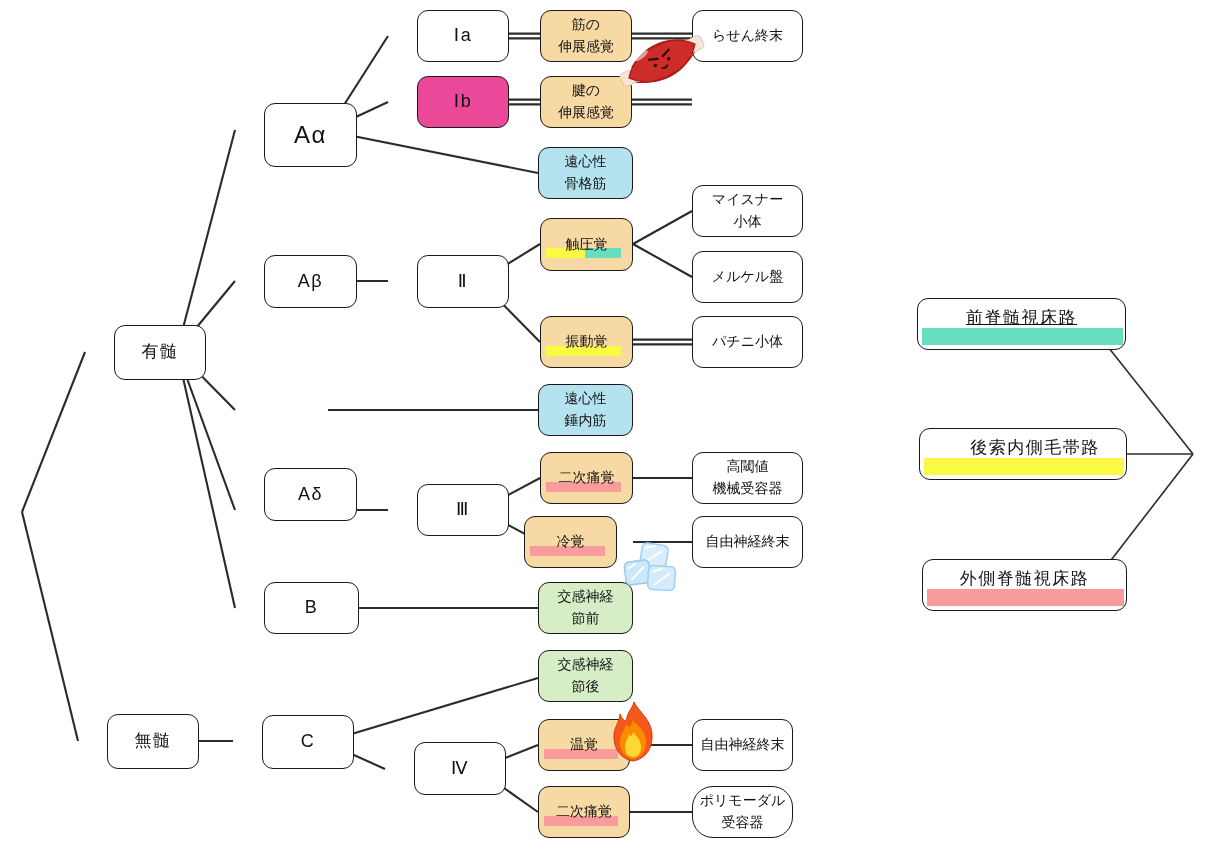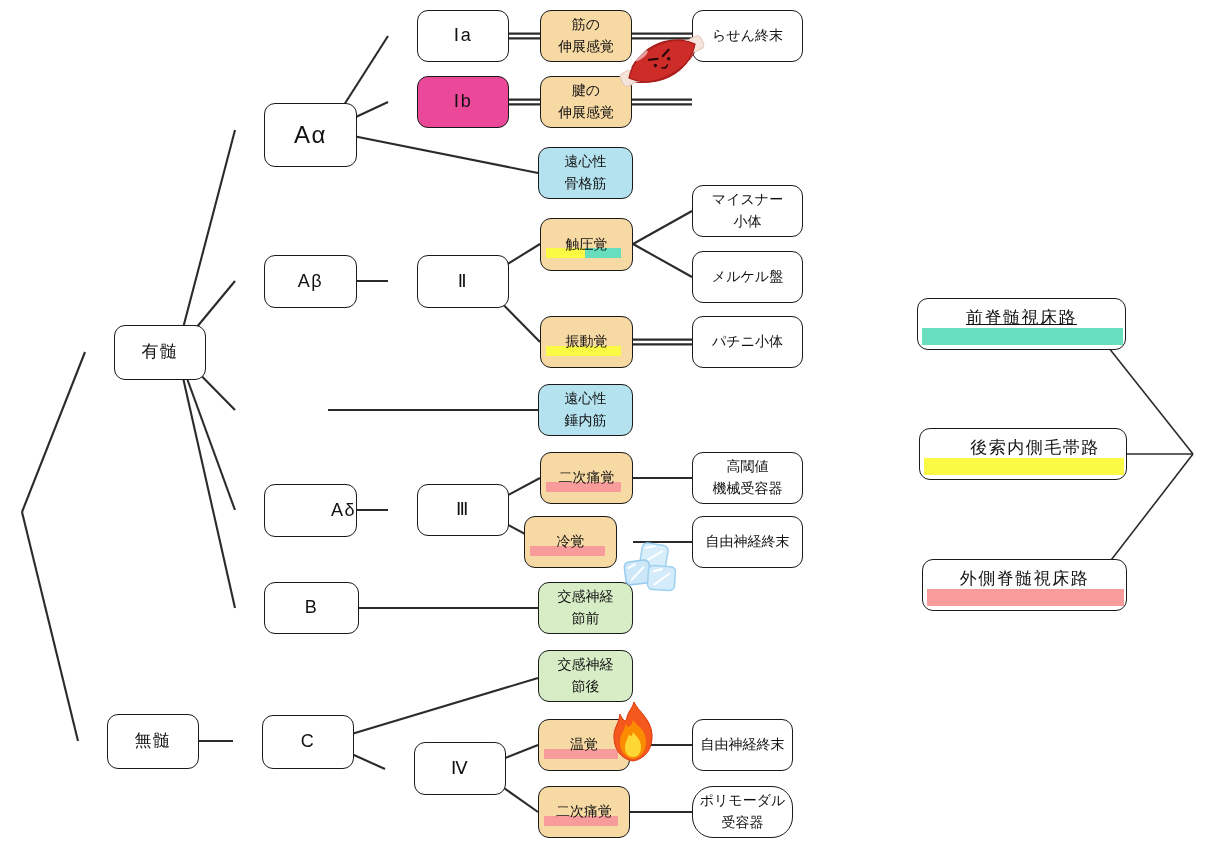--- a/index.html
+++ b/index.html
@@ -76,21 +76,21 @@
       </div>
       <div class="node big" style="left: 78px; top: 714px; width: 92px; height: 55px; font-size: 17px; background: rgb(255, 255, 255);">
         <div class="nline">無髄</div>
       </div>
       <div class="node big" style="left: 235px; top: 103px; width: 93px; height: 64px; font-size: 24px; background: rgb(255, 255, 255);">
         <div class="nline">Aα</div>
       </div>
       <div class="node big" style="left: 235px; top: 255px; width: 93px; height: 53px; font-size: 18px; background: rgb(255, 255, 255);">
         <div class="nline">Aβ</div>
       </div>
-      <div class="node big" style="left: 235px; top: 484px; width: 93px; height: 53px; font-size: 18px; background: rgb(255, 255, 255); align-items: flex-end;">
+      <div class="node big" style="left: 235px; top: 468px; width: 93px; height: 53px; font-size: 18px; background: rgb(255, 255, 255);">
         <div class="nline">Aδ</div>
       </div>
       <div class="node big" style="left: 235px; top: 582px; width: 95px; height: 52px; font-size: 18px; background: rgb(255, 255, 255);">
         <div class="nline">B</div>
       </div>
       <div class="node big" style="left: 233px; top: 715px; width: 92px; height: 54px; font-size: 18px; background: rgb(255, 255, 255);">
         <div class="nline">C</div>
       </div>
       <div class="node big" style="left: 388px; top: 10px; width: 92px; height: 52px; font-size: 18px; background: rgb(255, 255, 255);">
         <div class="nline">Ⅰa</div>

